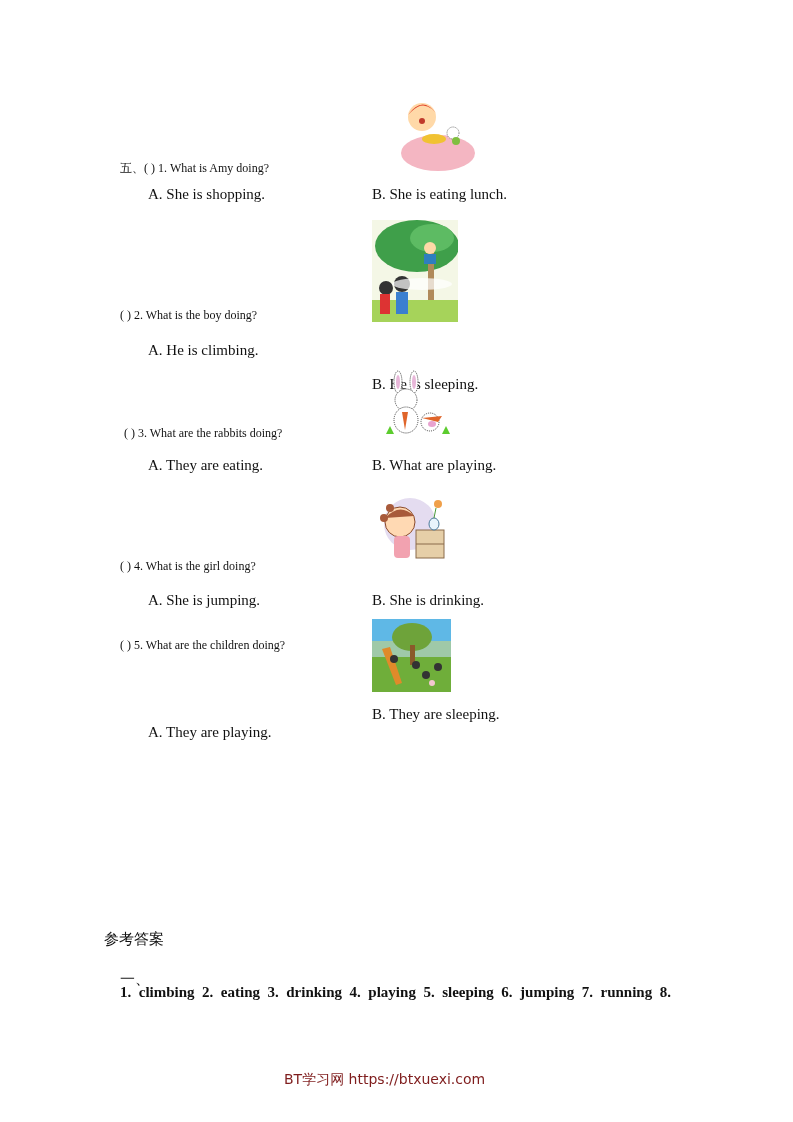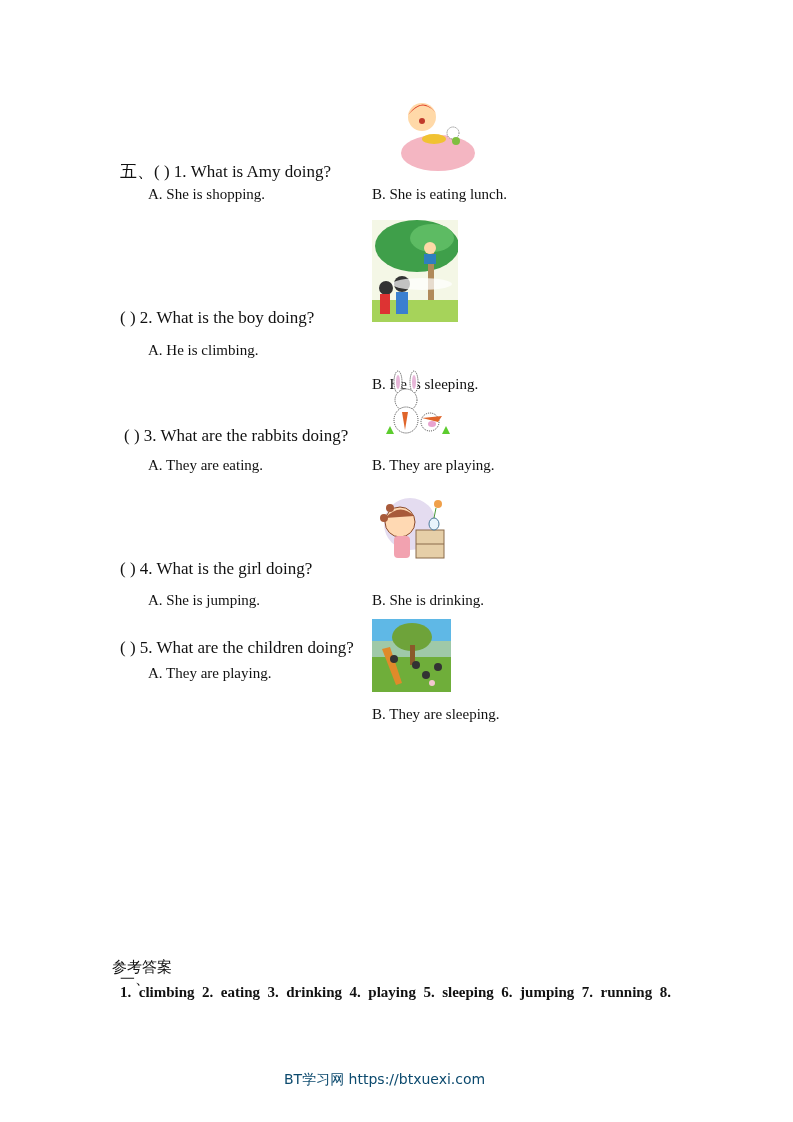--- a/index.html
+++ b/index.html
@@ -1,22 +1,22 @@
 <!DOCTYPE html>
 <html><head>
 <meta charset="utf-8">
 <style>
   html, body { margin: 0; padding: 0; background: #ffffff; }
   body { width: 793px; height: 1122px; position: relative; overflow: hidden;
          font-family: "Liberation Serif", "DejaVu Serif", serif; color: #111; }
   .abs { position: absolute; white-space: nowrap; }
-  .q { font-size: 17px; }
+  .q { font-size: 12px; }
   .opt { font-size: 15px; font-family: Liberation Serif, serif; }
   .pic { position: absolute; overflow: hidden; }
-  .footer { font-family: "DejaVu Sans", "Liberation Sans", sans-serif; font-size: 14px; color: #0c4a6e; }
+  .footer { font-family: "DejaVu Sans", "Liberation Sans", sans-serif; font-size: 14px; color: #7f1d1d; }
   .cn { font-family: "DejaVu Sans", "Liberation Sans", sans-serif; }
 </style>
 </head>
 <body>
 
 <div class="abs q" style="left:120px; top:160px;">
   <span class="cn">五、</span><span>(    ) 1. What is Amy doing?</span>
 </div>
 <div class="pic" style="left:398px; top:95px; width:80px; height:80px;">
   <svg width="80" height="80" viewBox="0 0 80 80">
@@ -63,21 +63,21 @@
     <path d="M18 42 L24 42 L21 60 Z" fill="#e0652a"></path>
     <circle cx="46" cy="52" r="9" fill="#fff" stroke="#444" stroke-dasharray="1,1"></circle>
     <ellipse cx="48" cy="54" rx="4" ry="3" fill="#e8a3d0"></ellipse>
     <path d="M38 48 L58 46 L54 52 Z" fill="#e0652a"></path>
     <path d="M2 64 L6 56 L10 64 Z" fill="#5ccc2e"></path>
     <path d="M58 64 L62 56 L66 64 Z" fill="#5ccc2e"></path>
   </svg>
 </div>
 <div class="abs q" style="left:124px; top:426px;">(    ) 3. What are the rabbits doing?</div>
 <div class="abs opt" style="left:148px; top:457px;">A. They are eating.</div>
-<div class="abs opt" style="left:372px; top:457px;">B. They are playing.</div>
+<div class="abs opt" style="left:372px; top:457px;">B. What are playing.</div>
 
 <div class="pic" style="left:376px; top:494px; width:74px; height:74px;">
   <svg width="74" height="74" viewBox="0 0 74 74">
     <circle cx="34" cy="30" r="26" fill="#e4dcf0"></circle>
     <circle cx="24" cy="28" r="15" fill="#ffd9b3" stroke="#8a4a2a" stroke-width="1"></circle>
     <path d="M9 24 Q24 8 38 22" fill="#a85a3a"></path>
     <circle cx="8" cy="24" r="4" fill="#a85a3a"></circle>
     <circle cx="14" cy="14" r="4" fill="#a85a3a"></circle>
     <rect x="18" y="42" width="16" height="22" rx="4" fill="#f2a2b0"></rect>
     <rect x="40" y="36" width="28" height="28" fill="#e6cfa8" stroke="#8a6a4a"></rect>
@@ -100,20 +100,20 @@
     <rect x="38" y="26" width="5" height="20" fill="#8a5a2a"></rect>
     <path d="M10 30 L24 66 L30 64 L18 28 Z" fill="#e08a2a"></path>
     <circle cx="22" cy="40" r="4" fill="#333"></circle>
     <circle cx="44" cy="46" r="4" fill="#333"></circle>
     <circle cx="54" cy="56" r="4" fill="#333"></circle>
     <circle cx="66" cy="48" r="4" fill="#333"></circle>
     <circle cx="60" cy="64" r="3" fill="#f4c7d0"></circle>
   </svg>
 </div>
 <div class="abs q" style="left:120px; top:638px;">(    ) 5. What are the children doing?</div>
-<div class="abs opt" style="left:148px; top:665px;">A. They are playing.</div>
+<div class="abs opt" style="left:148px; top:724px;">A. They are playing.</div>
 <div class="abs opt" style="left:372px; top:706px;">B. They are sleeping.</div>
 
-<div class="abs cn" style="left:112px; top:930px; font-size:15px;margin-top:28px;">参考答案</div>
+<div class="abs cn" style="left:104px; top:930px; font-size:15px;">参考答案</div>
 <div class="abs cn" style="left:120px; top:970px; font-size:15px;">一、</div>
 <div class="abs q" style="left:120px; top:984px; font-size:15px; white-space:pre;font-weight:bold;">1.  climbing  2.  eating  3.  drinking  4.  playing  5.  sleeping  6.  jumping  7.  running  8.</div>
 
 <div class="abs footer" style="left:284px; top:1071px;">BT学习网 https://btxuexi.com</div>
 
 </body></html>

